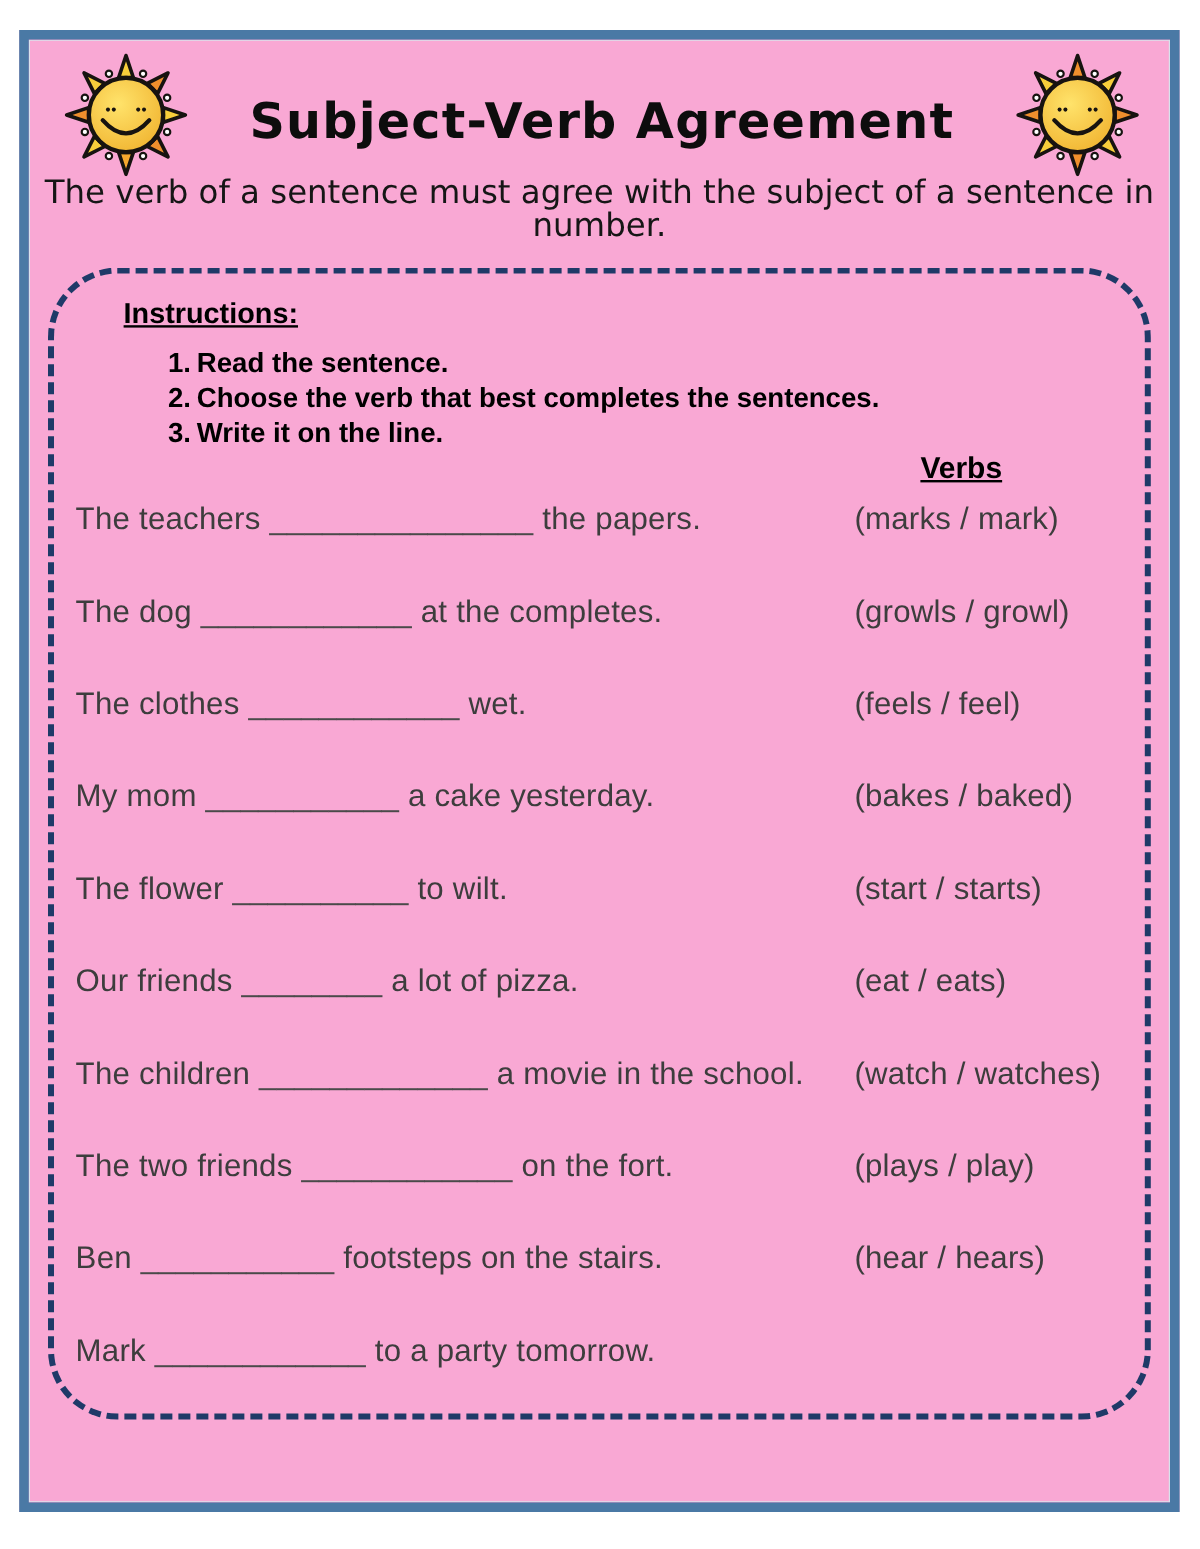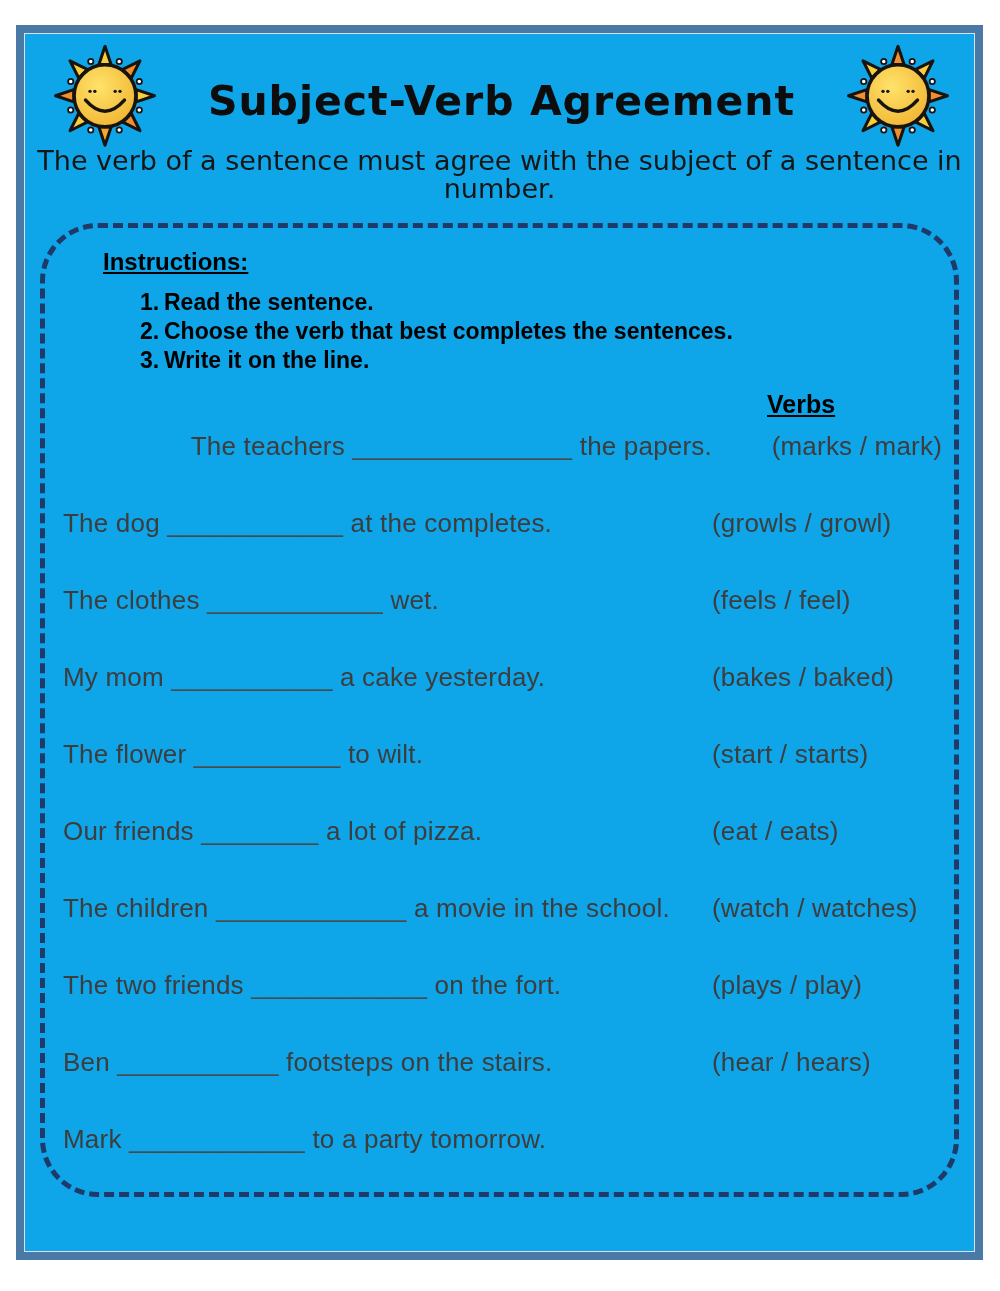--- a/index.html
+++ b/index.html
@@ -1,19 +1,19 @@
 <!DOCTYPE html>
 <html><head>
 <meta charset="utf-8">
 <style>
   html,body{margin:0;padding:0;background:#ffffff;}
   body{width:1000px;height:1291px;position:relative;font-family:"Liberation Sans",sans-serif;}
   .page{
     position:absolute;left:16px;top:25px;width:967px;height:1235px;
-    box-sizing:border-box;border:8px solid #4a79a5;background:#0ea5e9;
+    box-sizing:border-box;border:8px solid #4a79a5;background:#f9a8d4;
     box-shadow:inset 0 0 0 1px #d9e2ec;
   }
   
   .header{display:flex;align-items:center;padding:8px 24px 0 28px;}
   .sun{width:106px;height:106px;flex:0 0 auto;}
   .title{
     flex:1;text-align:center;margin-top:14px;
     font-family:"DejaVu Sans",sans-serif;font-weight:700;font-size:41px;
     color:#0d0d0d;letter-spacing:1px;
   }
@@ -30,27 +30,27 @@
     box-sizing:border-box;
   }
   .instr-heading{
     margin-left:40px;font-size:24px;font-weight:700;color:#000;
     text-decoration:underline;line-height:28px;
   }
   .steps{margin-top:12px;margin-left:77px;}
   .step{display:flex;font-size:23px;font-weight:700;color:#000;line-height:29px;}
   .step-num{width:24px;flex:0 0 auto;}
   .grid-row{display:grid;grid-template-columns:1fr 230px;align-items:baseline;}
-  .verbs-row{margin-top:14px;line-height:30px;}
+  .verbs-row{line-height:30px;}
   .verbs-heading{
     padding-left:55px;font-size:25px;font-weight:700;color:#000;
     text-decoration:underline;
   }
   .questions .q-row{margin-top:47px;line-height:30px;font-size:26px;color:#3d3d3d;letter-spacing:0.2px;}
-  .questions .q-row:first-child{margin-top:12px;text-align:right;}
+  .questions .q-row:first-child{margin-top:12px;}
   .q-sentence{white-space:nowrap;}
   .blank{color:#4a4a4a;}
   .q-options{white-space:nowrap;}
 </style>
 </head>
 <body>
 
 <div class="page">
 
   <div class="header">

